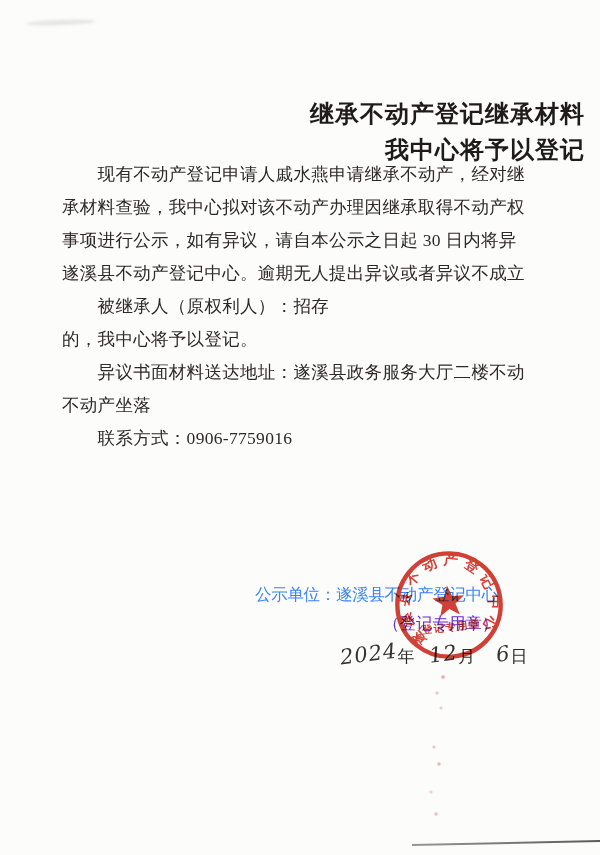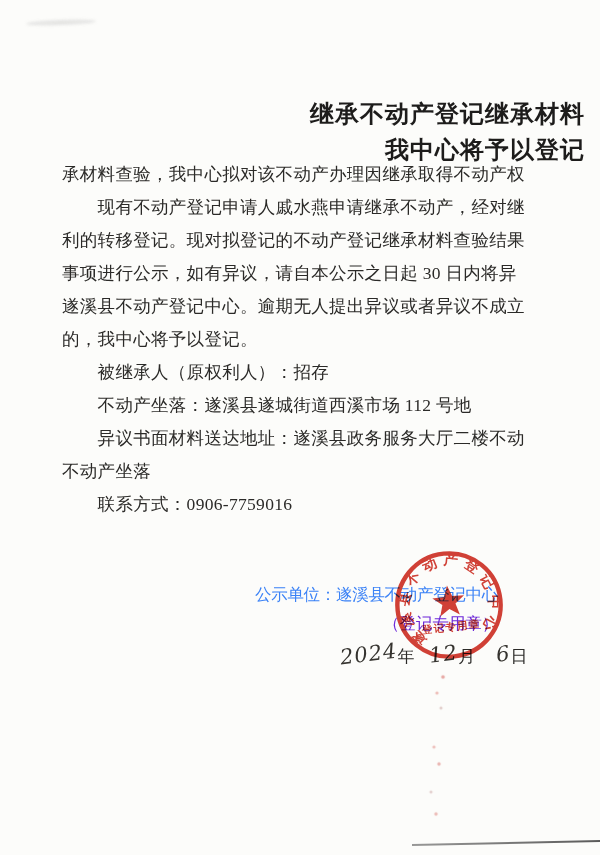--- a/index.html
+++ b/index.html
@@ -106,28 +106,26 @@
 <div class="page">
 
   <div class="smudge"></div>
 
   <div class="title">
     <div>继承不动产登记继承材料</div>
     <div>我中心将予以登记</div>
   </div>
 
   <div class="body-text">
+    <div class="body-line">　　现有不动产登记申请人戚水燕申请继承不动产，经对继</div>
     <div class="body-line">承材料查验，我中心拟对该不动产办理因继承取得不动产权</div>
-    <div class="body-line">　　现有不动产登记申请人戚水燕申请继承不动产，经对继</div>
-    <div class="body-line">利的转移登记。现对拟登记的不动产登记继承材料查验结果</div>
     <div class="body-line">事项进行公示，如有异议，请自本公示之日起 30 日内将异</div>
     <div class="body-line">遂溪县不动产登记中心。逾期无人提出异议或者异议不成立</div>
+    <div class="body-line">　　被继承人（原权利人）：招存</div>
     <div class="body-line">的，我中心将予以登记。</div>
-    <div class="body-line">　　被继承人（原权利人）：招存</div>
-    <div class="body-line">　　不动产坐落：遂溪县遂城街道西溪市场 112 号地</div>
     <div class="body-line">　　异议书面材料送达地址：遂溪县政务服务大厅二楼不动</div>
     <div class="body-line">不动产坐落</div>
     <div class="body-line">　　联系方式：0906-7759016</div>
   </div>
 
   <div class="sig-unit">公示单位：遂溪县不动产登记中心</div>
   <div class="seal-note">（登记专用章）</div>
 
   <div class="date-row">
     <span class="hand">2024</span>

